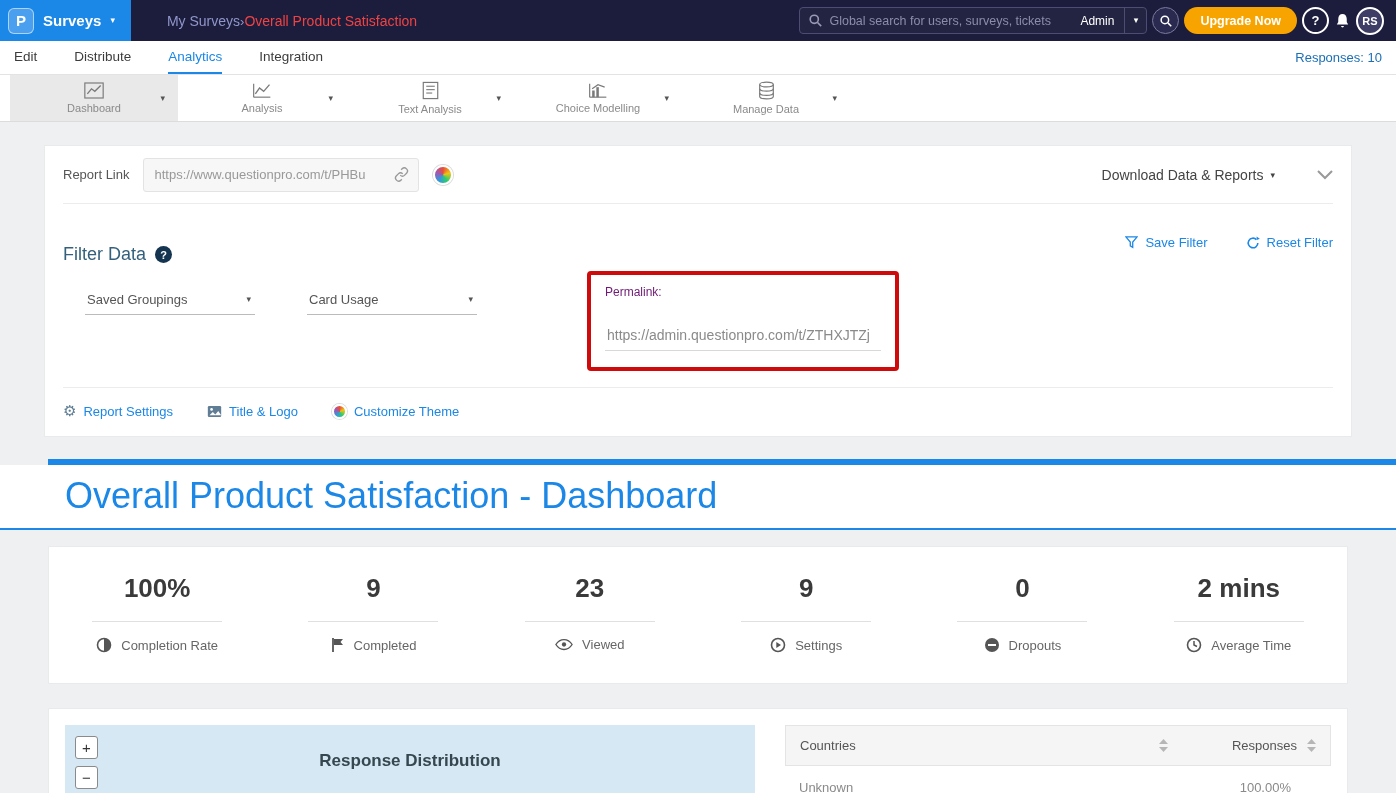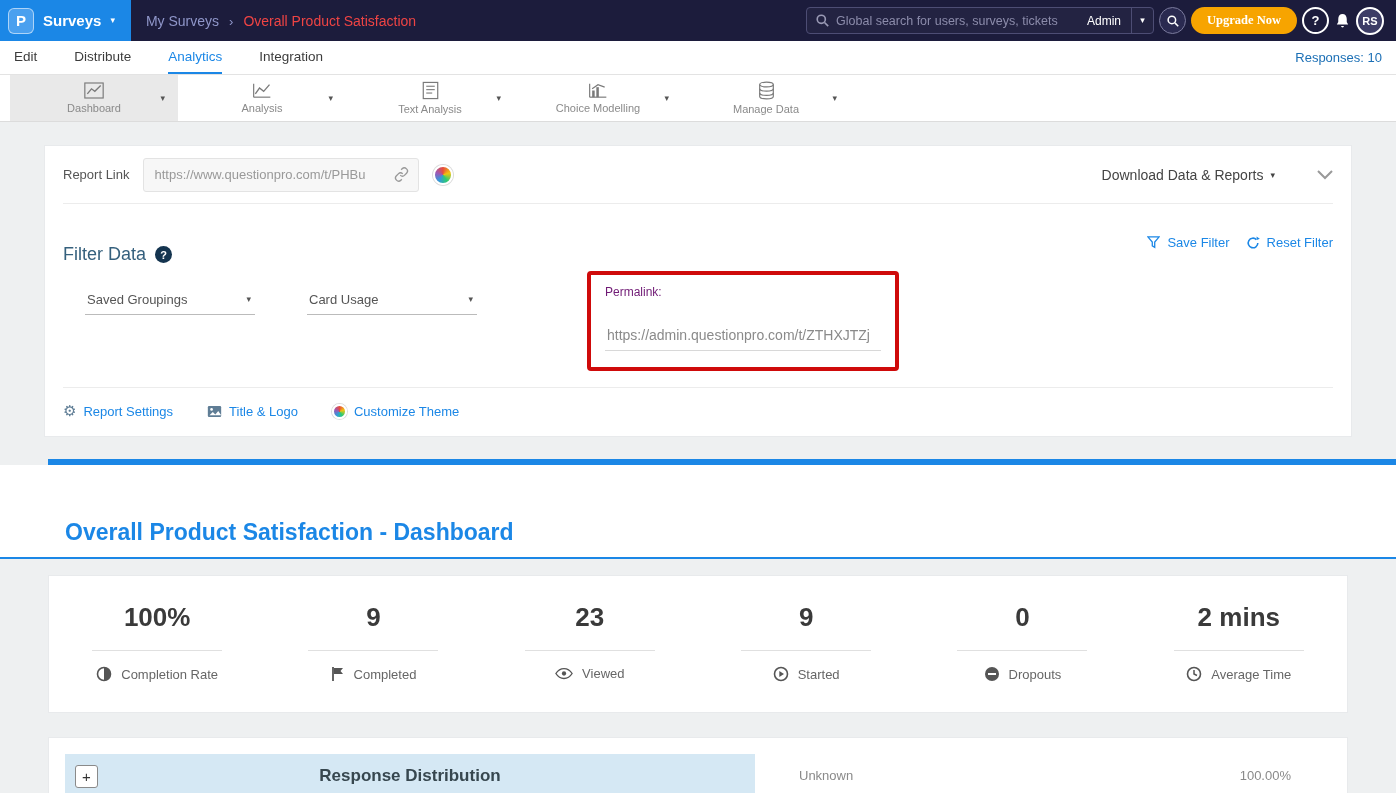--- a/index.html
+++ b/index.html
@@ -6,34 +6,34 @@
   html,body { width:1396px; height:793px; overflow:hidden; }
   body { font-family:"Liberation Sans", sans-serif; background:#eef0f1; font-size:13px; color:#444; }
 
   
   .topbar { height:41px; background:#1c1c3c; display:flex; align-items:center; }
   .brand { background:#1b87e6; height:100%; display:flex; align-items:center; gap:9px; padding:0 16px 0 8px; cursor:pointer; }
   .logo-sq { width:26px; height:26px; background:#4aa0ef; border:1px solid rgba(255,255,255,.55); border-radius:6px; color:#fff; font-weight:bold; font-size:15px; display:flex; align-items:center; justify-content:center; }
   .brand-label { color:#fff; font-size:15px; font-weight:700; }
   .caret { font-size:9px; line-height:1; }
   .caret.white { color:#fff; }
-  .breadcrumb { display:flex; align-items:flex-end; gap:10px; margin-left:15px; font-size:14px; }
+  .breadcrumb { display:flex; align-items:flex-end; margin-left:36px; font-size:14px; }
   .bc-parent { color:#8f96c9; cursor:pointer; text-decoration:none; }
   .bc-sep { color:#8f96c9; font-size:13px; }
   .bc-current { color:#ef4444; }
   .top-right { margin-left:auto; display:flex; align-items:center; gap:5px; padding-right:12px; }
   .searchbox { width:348px; height:27px; border:1px solid #4d4d74; border-radius:4px; display:flex; align-items:center; background:rgba(255,255,255,0.03); }
   .searchbox .mag { margin:0 7px 0 9px; display:flex; }
   .searchbox input { flex:1; background:transparent; border:none; outline:none; color:#ccccdd; font-size:12.5px; font-family:"Liberation Sans",sans-serif; }
   .searchbox input::placeholder { color:#8c8cab; }
   .search-scope { color:#fff; font-size:12px; padding:0 10px; }
   .scope-caret { color:#fff; width:22px; height:100%; display:flex; align-items:center; justify-content:center; border-left:1px solid #4d4d74; cursor:pointer; }
   .circle-btn { width:27px; height:27px; border-radius:50%; background:#2a2a50; border:1px solid #7a7a9c; display:flex; align-items:center; justify-content:center; cursor:pointer; color:#fff; }
   .help-btn { background:transparent; border:2px solid #fff; font-weight:bold; font-size:13px; }
-  .upgrade-btn { height:27px; border:none; border-radius:14px; background:#f7a400; color:#fff; font-weight:bold; font-size:12.5px; padding:0 16px; cursor:pointer; font-family:Liberation Serif, serif; }
+  .upgrade-btn { height:27px; border:none; border-radius:14px; background:#f7a400; color:#fff; font-weight:bold; font-size:12.5px; padding:0 16px; cursor:pointer; font-family:Liberation Sans, sans-serif; }
   .bell-btn { background:transparent; border:none; cursor:pointer; display:flex; }
   .avatar { width:28px; height:28px; border-radius:50%; background:#3d3d66; border:2px solid #fff; color:#fff; font-size:11px; font-weight:bold; display:flex; align-items:center; justify-content:center; cursor:pointer; }
 
   
   .navbar { height:34px; background:#fff; display:flex; align-items:stretch; padding:0 14px; border-bottom:1px solid #e3e3e3; }
   .nav-tab { display:flex; align-items:center; margin-right:37px; font-size:13.5px; color:#3c3c3c; cursor:pointer; border-bottom:2px solid transparent; }
   .nav-tab.active { color:#1b87e6; border-bottom-color:#1b87e6; }
   .responses { margin-left:auto; display:flex; align-items:center; color:#1b6fb5; font-size:13px; }
 
   
@@ -57,48 +57,48 @@
   .spacer { flex:1; }
   .dl-reports { display:flex; align-items:center; gap:7px; font-size:14px; color:#444; cursor:pointer; }
   .dl-caret { font-size:9px; color:#444; }
   .collapse-ic { margin-left:28px; cursor:pointer; display:flex; }
 
   .hdiv { border-top:1px solid #ececec; margin:0 18px; }
 
   .filter-head { display:flex; align-items:center; padding:16px 18px 0 18px; }
   .filter-title { font-size:18px; color:#35607d; display:flex; align-items:center; gap:9px;margin-top:24px; }
   .q-ic { width:17px; height:17px; border-radius:50%; background:#14344f; color:#fff; font-size:11px; font-weight:bold; display:flex; align-items:center; justify-content:center; cursor:pointer; }
-  .filter-actions { margin-left:auto; display:flex; gap:16px; }
+  .filter-actions { margin-left:auto; display:flex; gap:38px; }
   .blue-link { display:flex; align-items:center; gap:7px; color:#1b87e6; font-size:13px; cursor:pointer; }
 
   .filter-controls { display:flex; align-items:flex-start; padding:20px 18px 16px 40px; gap:52px; }
   .uselect { width:170px; display:flex; align-items:center; justify-content:space-between; border-bottom:1px solid #bbb; padding:7px 4px 7px 2px; cursor:pointer; color:#555; font-size:13px; }
   .uselect .caret { color:#555; }
   .permalink-box { margin-left:58px; margin-top:-14px; border:4px solid #cf0a0a; border-radius:4px; padding:10px 14px 16px; width:312px; }
   .permalink-label { font-size:12px; color:#701a75; margin-bottom:21px; }
   .permalink-value { font-size:14px; color:#8a8a8a; padding:7px 2px; border-bottom:1px solid #d8d8d8; width:100%; border-top:none; border-left:none; border-right:none; background:transparent; outline:none; font-family:"Liberation Sans",sans-serif; }
 
   .settings-row { display:flex; gap:34px; padding:14px 18px 16px; }
 
   
   .blue-bar { margin-left:48px; height:6px; background:#1b87e6; margin-top:22px; }
   .title-band { background:#fff; border-bottom:2px solid #1b87e6; padding:10px 0 11px 65px; }
-  .page-title { color:#1b87e6; font-size:23px; font-weight:700;margin-top:44px; }
+  .page-title { color:#1b87e6; font-size:36px; font-weight:400; }
 
   
   .stats { margin:16px 48px 0; display:flex; padding:26px 0 30px; }
   .stat { flex:1; display:flex; flex-direction:column; align-items:center; }
   .stat-value { font-size:26px; font-weight:bold; color:#3a3a3a; }
   .stat-rule { width:130px; border-top:1px solid #e0e0e0; margin:17px 0 15px; }
   .stat-bottom { display:flex; align-items:center; gap:9px; color:#666; font-size:13px; }
 
   
   .bottom-card { margin:24px 48px 0; padding:16px; display:flex; gap:30px; height:400px; }
   .map-panel { width:690px; height:368px; background:#d5e8f4; position:relative; overflow:hidden; }
-  .map-title { text-align:center; margin-top:12px; font-size:17px; font-weight:bold; color:#37474f; position:relative; z-index:2; }
+  .map-title { text-align:center; margin-top:26px; font-size:17px; font-weight:bold; color:#37474f; position:relative; z-index:2; }
   .zoom-ctrl { position:absolute; left:10px; top:11px; z-index:3; display:flex; flex-direction:column; gap:7px; }
   .zoom-btn { width:23px; height:23px; background:#fff; border:1px solid #8a8a8a; border-radius:3px; font-size:15px; color:#333; cursor:pointer; display:flex; align-items:center; justify-content:center; font-family:"Liberation Sans",sans-serif; }
   .map-svg { position:absolute; left:0; top:35px; width:100%; }
 
   .ctable { flex:1; align-self:flex-start; }
   .ct-header { display:flex; background:#f5f5f5; border:1px solid #e4e4e4; padding:12px 14px; color:#555; font-size:13px; align-items:center; }
   .ct-col1 { flex:1; display:flex; align-items:center; justify-content:space-between; padding-right:18px; }
   .ct-col2 { width:130px; display:flex; align-items:center; justify-content:flex-end; gap:10px; }
   .sort-ic { display:flex; cursor:pointer; }
   .ct-row { display:flex; align-items:flex-end; padding:14px 14px; border-bottom:1px solid #ececec; color:#8a8a8a; font-size:13px; }
@@ -371,21 +371,21 @@
   <div class="stat">
     <div class="stat-value">9</div>
     <div class="stat-rule"></div>
     <div class="stat-bottom">
       <span>
         <svg width="16" height="16" viewBox="0 0 16 16">
             <circle cx="8" cy="8" r="6.5" fill="none" stroke="#555" stroke-width="1.6"></circle>
             <polygon points="6.3,5 11,8 6.3,11" fill="#555"></polygon>
           </svg>
       </span>
-      <span>Started</span>
+      <span>Settings</span>
     </div>
   </div>
 
   <div class="stat">
     <div class="stat-value">0</div>
     <div class="stat-rule"></div>
     <div class="stat-bottom">
       <span>
         <svg width="16" height="16" viewBox="0 0 16 16">
             <circle cx="8" cy="8" r="7" fill="#555"></circle>
@@ -435,20 +435,40 @@
         <path d="M420,55 Q500,38 582,55 Q642,65 662,95 Q667,120 636,136 Q600,128 576,146 Q556,170 530,160 Q505,176 488,150 Q460,140 440,115 Q419,90 420,55 Z"></path>
 
         <path d="M490,175 Q511,167 521,185 Q516,211 500,223 Q487,200 490,175 Z"></path>
 
         <path d="M588,255 Q626,244 652,262 Q657,290 630,301 Q599,299 586,278 Z"></path>
       </g>
     </svg>
   </div>
 
   <div class="ctable">
+    <div class="ct-header">
+      <div class="ct-col1">
+        <span>Countries</span>
+        <span class="sort-ic">
+          <svg width="9" height="13" viewBox="0 0 9 13">
+              <polygon points="4.5,0 9,5 0,5" fill="#b6b6b6"></polygon>
+              <polygon points="4.5,13 9,8 0,8" fill="#b6b6b6"></polygon>
+            </svg>
+        </span>
+      </div>
+      <div class="ct-col2">
+        <span>Responses</span>
+        <span class="sort-ic">
+          <svg width="9" height="13" viewBox="0 0 9 13">
+              <polygon points="4.5,0 9,5 0,5" fill="#b6b6b6"></polygon>
+              <polygon points="4.5,13 9,8 0,8" fill="#b6b6b6"></polygon>
+            </svg>
+        </span>
+      </div>
+    </div>
     <div class="ct-row">
       <span class="c1">Unknown</span>
       <span class="c2">100.00%</span>
     </div>
     <div class="ct-row">
       <span class="c1">Total</span>
       <span class="c2">100.00%</span>
     </div>
   </div>
 </div>

